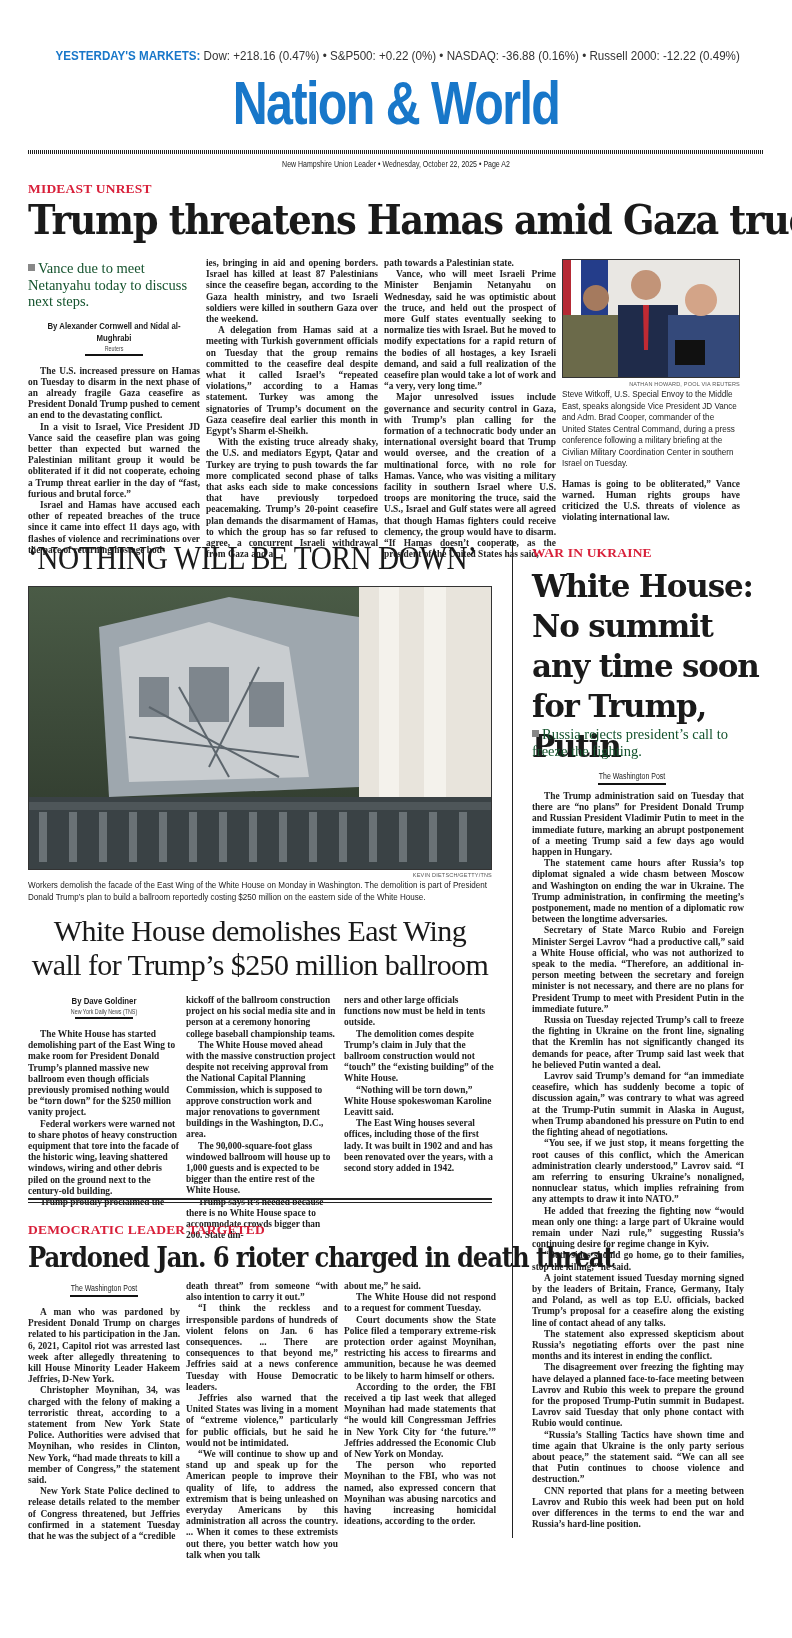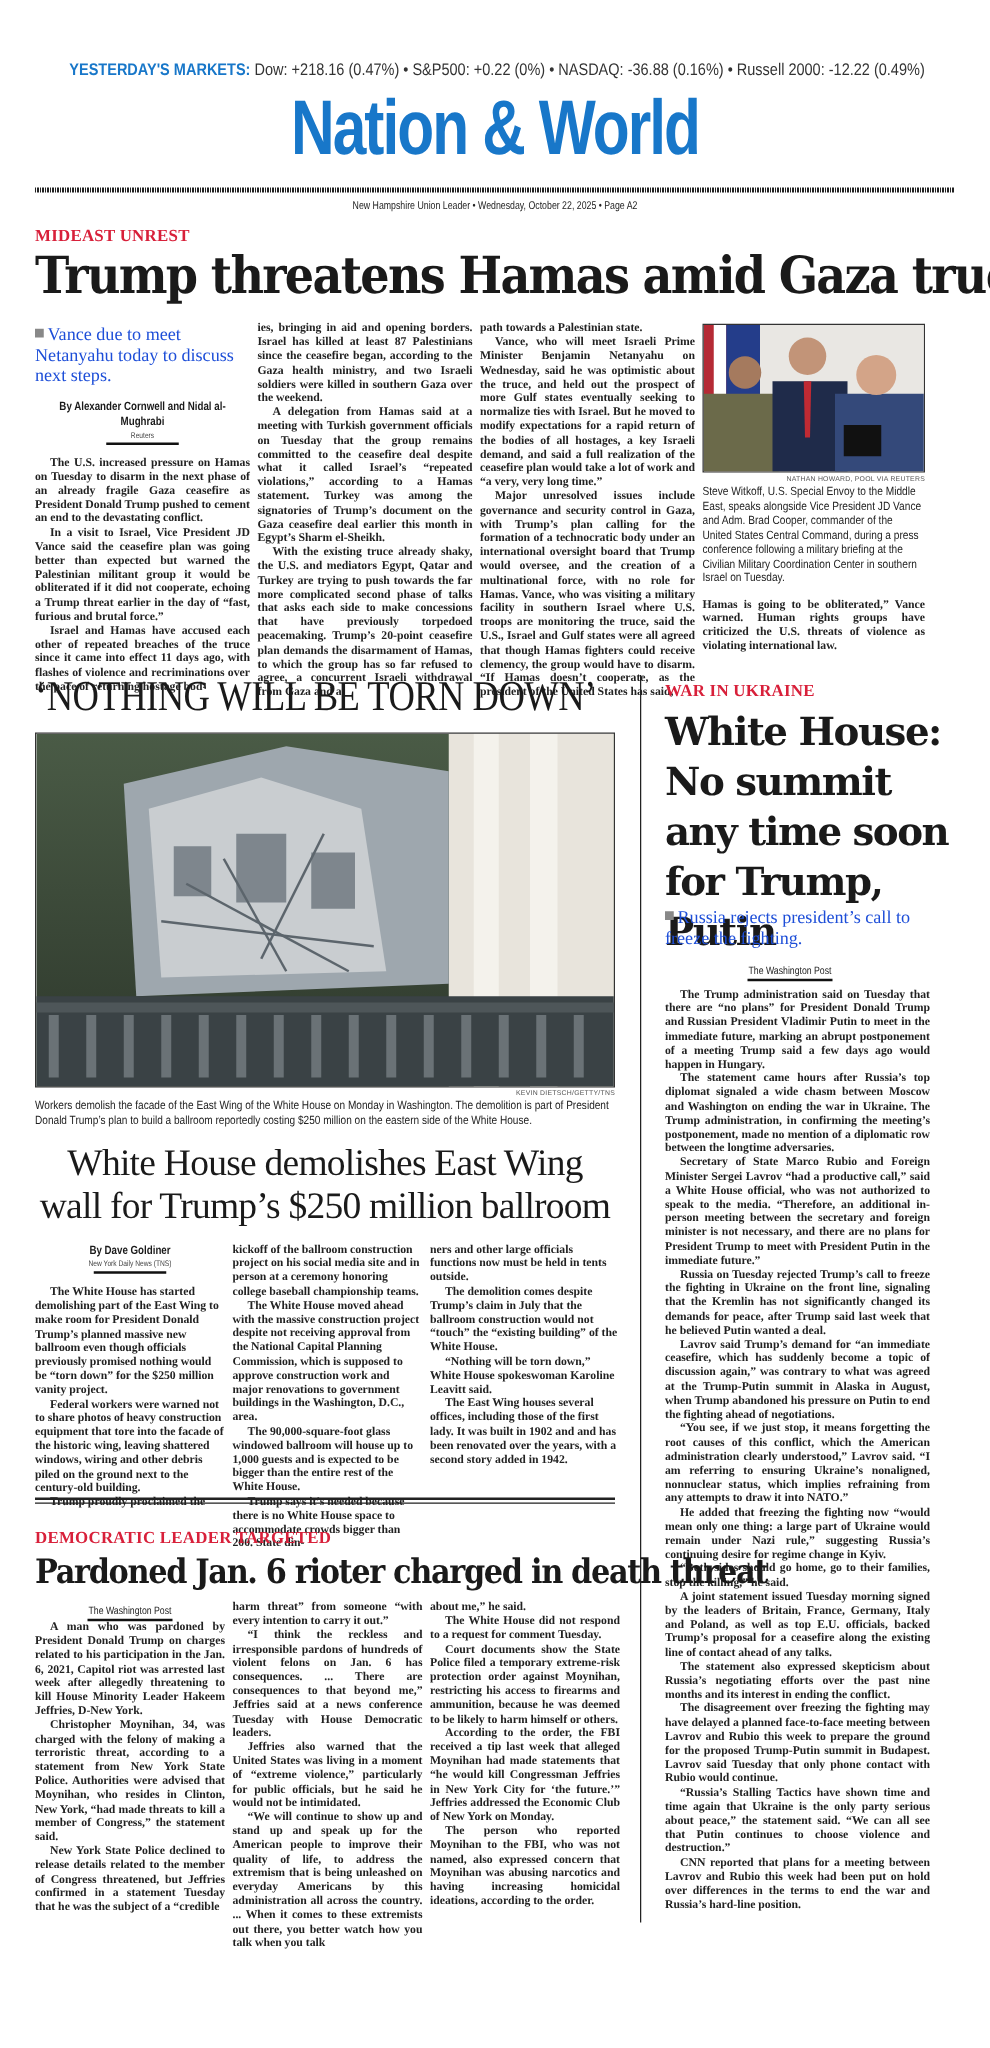--- a/index.html
+++ b/index.html
@@ -15,21 +15,21 @@
   .dotrule { left: 28px; top: 150px; width: 736px; height: 4px; background: repeating-linear-gradient(90deg, #222 0 1px, #fff 1px 2px); }
   .dateline { left: 0; top: 159px; width: 792px; text-align: center; font-family: "Liberation Sans", sans-serif; font-size: 9px; transform: scaleX(0.78); transform-origin: center; color: #222; }
 
   .kicker { font-family: "Liberation Serif", serif; font-weight: bold; color: #d8203a; font-size: 13.5px; letter-spacing: 0.2px; text-transform: uppercase; }
   .hed-bold { font-family: "DejaVu Serif", serif; font-weight: bold; color: #1a1a1a; letter-spacing: -1.5px; line-height: 1; }
   .hed-light { font-family: "Liberation Serif", serif; font-weight: normal; color: #1a1a1a; line-height: 1.05; }
 
   .body { font-family: "Liberation Serif", serif; font-size: 9.4px; line-height: 11.2px; color: #222; text-align: justify; hyphens: auto; font-weight: bold; }
   .body p { text-indent: 12px; }
   .ragged { text-align: left; }
-  .deck { font-family: "Liberation Serif", serif; font-size: 14.5px; line-height: 16.5px; color: #1d4ed8; }
+  .deck { font-family: "Liberation Serif", serif; font-size: 14.5px; line-height: 16.5px; color: #14532d; }
   .deck .sq { display: inline-block; width: 7px; height: 7px; background: #888; margin-right: 3px; vertical-align: 2px; }
   .byline { text-align: center; font-family: "Liberation Sans", sans-serif; }
   .byline .name { font-weight: bold; font-size: 9.5px; line-height: 12px; transform: scaleX(0.82); display: block; }
   .byline .agency { font-size: 6.5px; color: #444; transform: scaleX(0.82); display: block; margin-top: 1px; }
   .byline .bar { width: 58px; height: 2px; background: #111; margin: 2px auto 0; }
   .credit { font-family: "Liberation Sans", sans-serif; font-size: 5.5px; color: #555; text-align: right; letter-spacing: 0.2px; }
   .cutline { font-family: "Liberation Sans", sans-serif; font-size: 9.5px; line-height: 11.5px; color: #222; transform-origin: left top; }
 
   .photo { overflow: hidden; border: 1px solid #333; }
   .vrule { background: #222; width: 1px; }
@@ -204,28 +204,28 @@
 </div>
 
 <div class="abs kicker" style="left:28px; top:1222px;">DEMOCRATIC LEADER TARGETED</div>
 <div class="abs hed-bold" style="left:28px; top:1244px; width:520px; font-size:27px; white-space:nowrap; letter-spacing:-1.2px; transform:scaleX(0.9); transform-origin:left top;">Pardoned Jan. 6 rioter charged in death threat</div>
 
 <div class="abs" style="left:28px; top:1282px; width:152px;">
   <div class="byline">
     <span class="agency" style="font-size:8.5px; color:#222;">The Washington Post</span>
     <div class="bar" style="width:68px;"></div>
   </div>
-  <div class="body" style="margin-top:0;">
+  <div class="body" style="margin-top:10px;">
     <p>A man who was pardoned by President Donald Trump on charges related to his participation in the Jan. 6, 2021, Capitol riot was arrested last week after allegedly threatening to kill House Minority Leader Hakeem Jeffries, D-New York.</p>
     <p>Christopher Moynihan, 34, was charged with the felony of making a terroristic threat, according to a statement from New York State Police. Authorities were advised that Moynihan, who resides in Clinton, New York, “had made threats to kill a member of Congress,” the statement said.</p>
     <p>New York State Police declined to release details related to the member of Congress threatened, but Jeffries confirmed in a statement Tuesday that he was the subject of a “credible</p>
   </div>
 </div>
 <div class="abs body" style="left:186px; top:1281px; width:152px;">
-  <p style="text-indent:0">harm threat” from someone “with every intention to carry it out.”</p>
+  <p style="text-indent:0">death threat” from someone “with also intention to carry it out.”</p>
   <p>“I think the reckless and irresponsible pardons of hundreds of violent felons on Jan. 6 has consequences. ... There are consequences to that beyond me,” Jeffries said at a news conference Tuesday with House Democratic leaders.</p>
   <p>Jeffries also warned that the United States was living in a moment of “extreme violence,” particularly for public officials, but he said he would not be intimidated.</p>
   <p>“We will continue to show up and stand up and speak up for the American people to improve their quality of life, to address the extremism that is being unleashed on everyday Americans by this administration all across the country. ... When it comes to these extremists out there, you better watch how you talk when you talk</p>
 </div>
 <div class="abs body" style="left:344px; top:1281px; width:152px;">
   <p style="text-indent:0">about me,” he said.</p>
   <p>The White House did not respond to a request for comment Tuesday.</p>
   <p>Court documents show the State Police filed a temporary extreme-risk protection order against Moynihan, restricting his access to firearms and ammunition, because he was deemed to be likely to harm himself or others.</p>
   <p>According to the order, the FBI received a tip last week that alleged Moynihan had made statements that “he would kill Congressman Jeffries in New York City for ‘the future.’” Jeffries addressed the Economic Club of New York on Monday.</p>
   <p>The person who reported Moynihan to the FBI, who was not named, also expressed concern that Moynihan was abusing narcotics and having increasing homicidal ideations, according to the order.</p>

